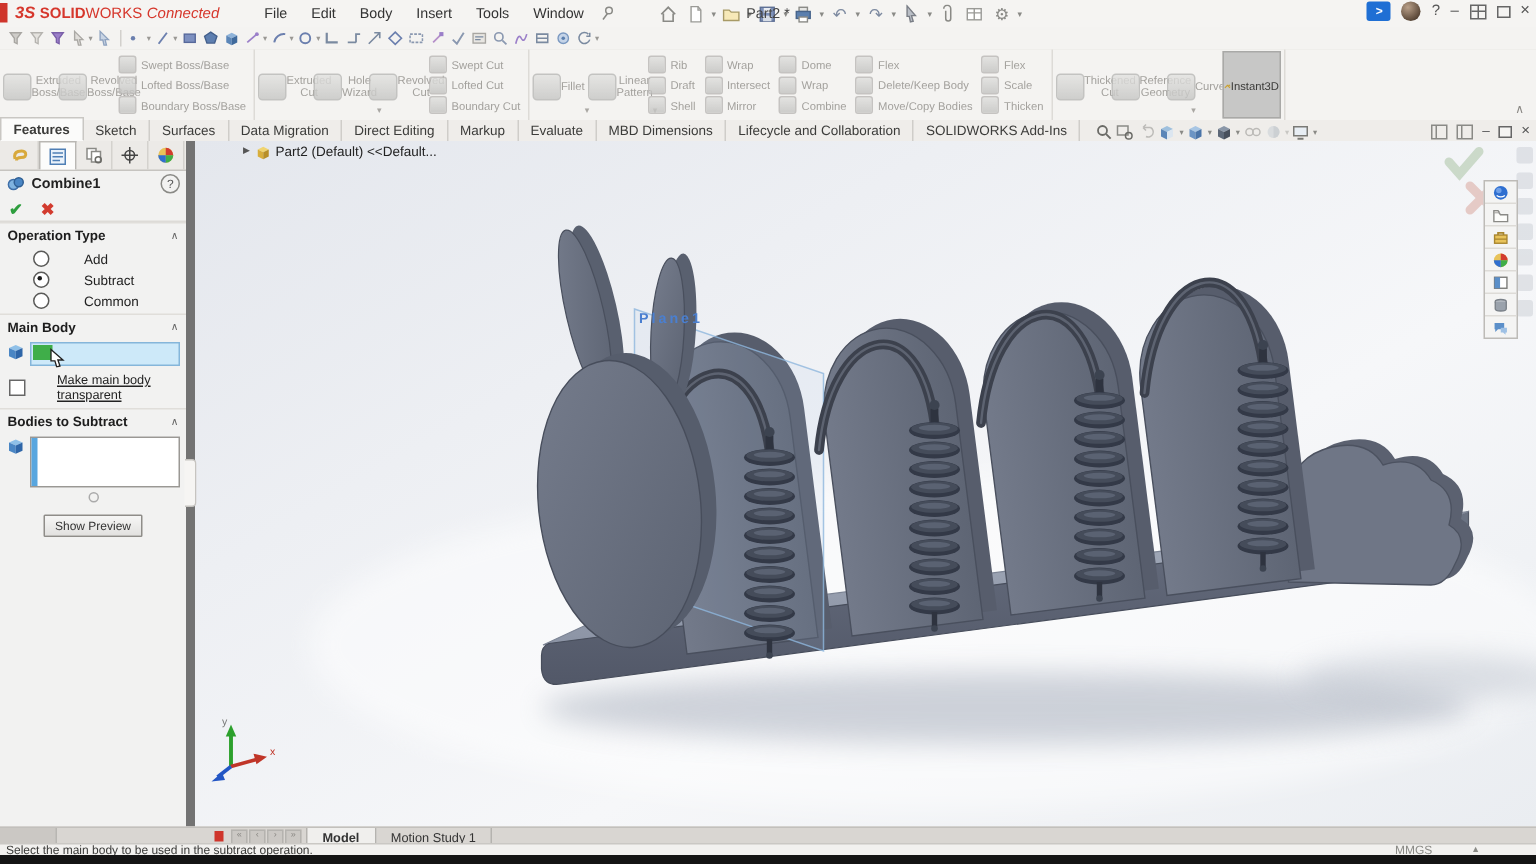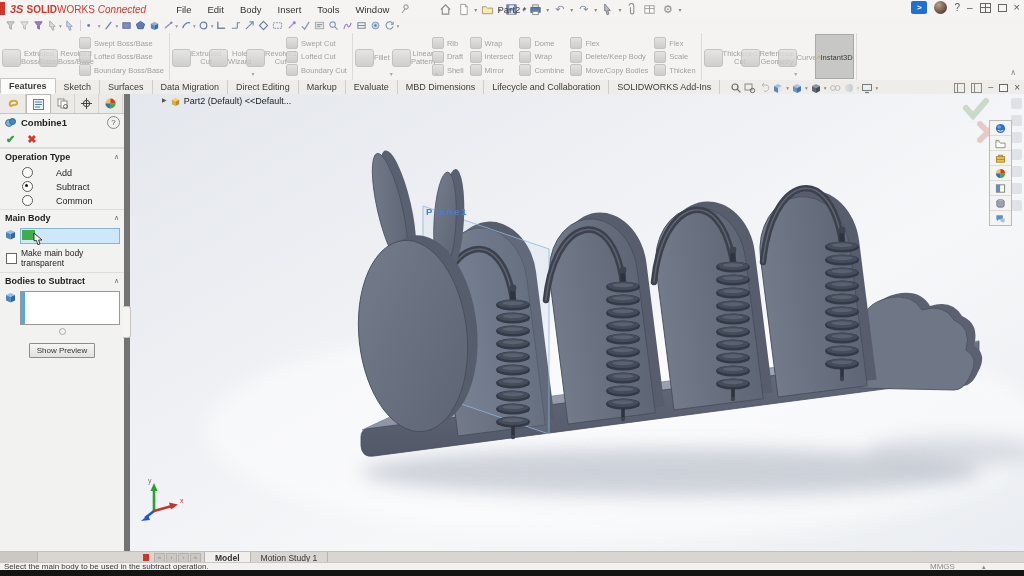--- a/index.html
+++ b/index.html
@@ -88,21 +88,21 @@
   .pm-sec .lbl{font-weight:bold;color:#1d1d1d;font-size:9px;}
   .pm-sec .chev{margin-left:auto;font-size:7px;color:#666;}
   .radio-row{display:flex;align-items:center;margin:3px 0 3px 22px;gap:23px;color:#222;}
   .radio{width:9px;height:9px;border:1px solid #5a5a58;border-radius:50%;background:#fff;position:relative;flex:none;}
   .radio.sel::after{content:"";position:absolute;left:2px;top:2px;width:3px;height:3px;border-radius:50%;background:#1a1a1a;}
   .fieldrow{display:flex;align-items:flex-start;padding:3px 4px 2px;gap:3px;}
   .cubeic{width:13px;height:13px;flex:none;}
   .sel-field{flex:1;height:14px;background:#cde9f9;border:1px solid #85b6da;position:relative;}
   .sel-chip{position:absolute;left:1px;top:1px;width:13px;height:10px;background:#3fae49;}
   .cursor-arrow{position:absolute;left:12px;top:3px;width:11px;height:13px;}
-  .chk-row{display:flex;align-items:center;gap:4px;margin:2px 0 4px 6px;color:#222;}
+  .chk-row{display:flex;align-items:center;gap:21px;margin:2px 0 4px 6px;color:#222;text-decoration:underline;}
   .chk{width:9px;height:9px;border:1px solid #666;background:#fff;flex:none;}
   .listbox{flex:1;height:32px;background:#fff;border:1px solid #9a9894;position:relative;}
   .listbox .strip{position:absolute;left:0;top:0;bottom:0;width:4px;background:#58a6df;}
   .resize-dot{width:5px;height:5px;border:1px solid #aaa;border-radius:50%;margin:1px auto 0;}
   .showprev{display:block;margin:8px auto 0;font-size:8px;color:#333;background:linear-gradient(#f6f6f5,#e2e1df);
             border:1px solid #8f8d89;padding:2px 7px;border-radius:1px;}
   .pm-handle{position:absolute;right:-7px;top:212px;width:7px;height:30px;background:#f6f5f3;
              border:1px solid #c6c4c0;border-left:none;border-radius:0 3px 3px 0;z-index:5;}
   
   .viewport{position:relative;flex:1;overflow:hidden;

